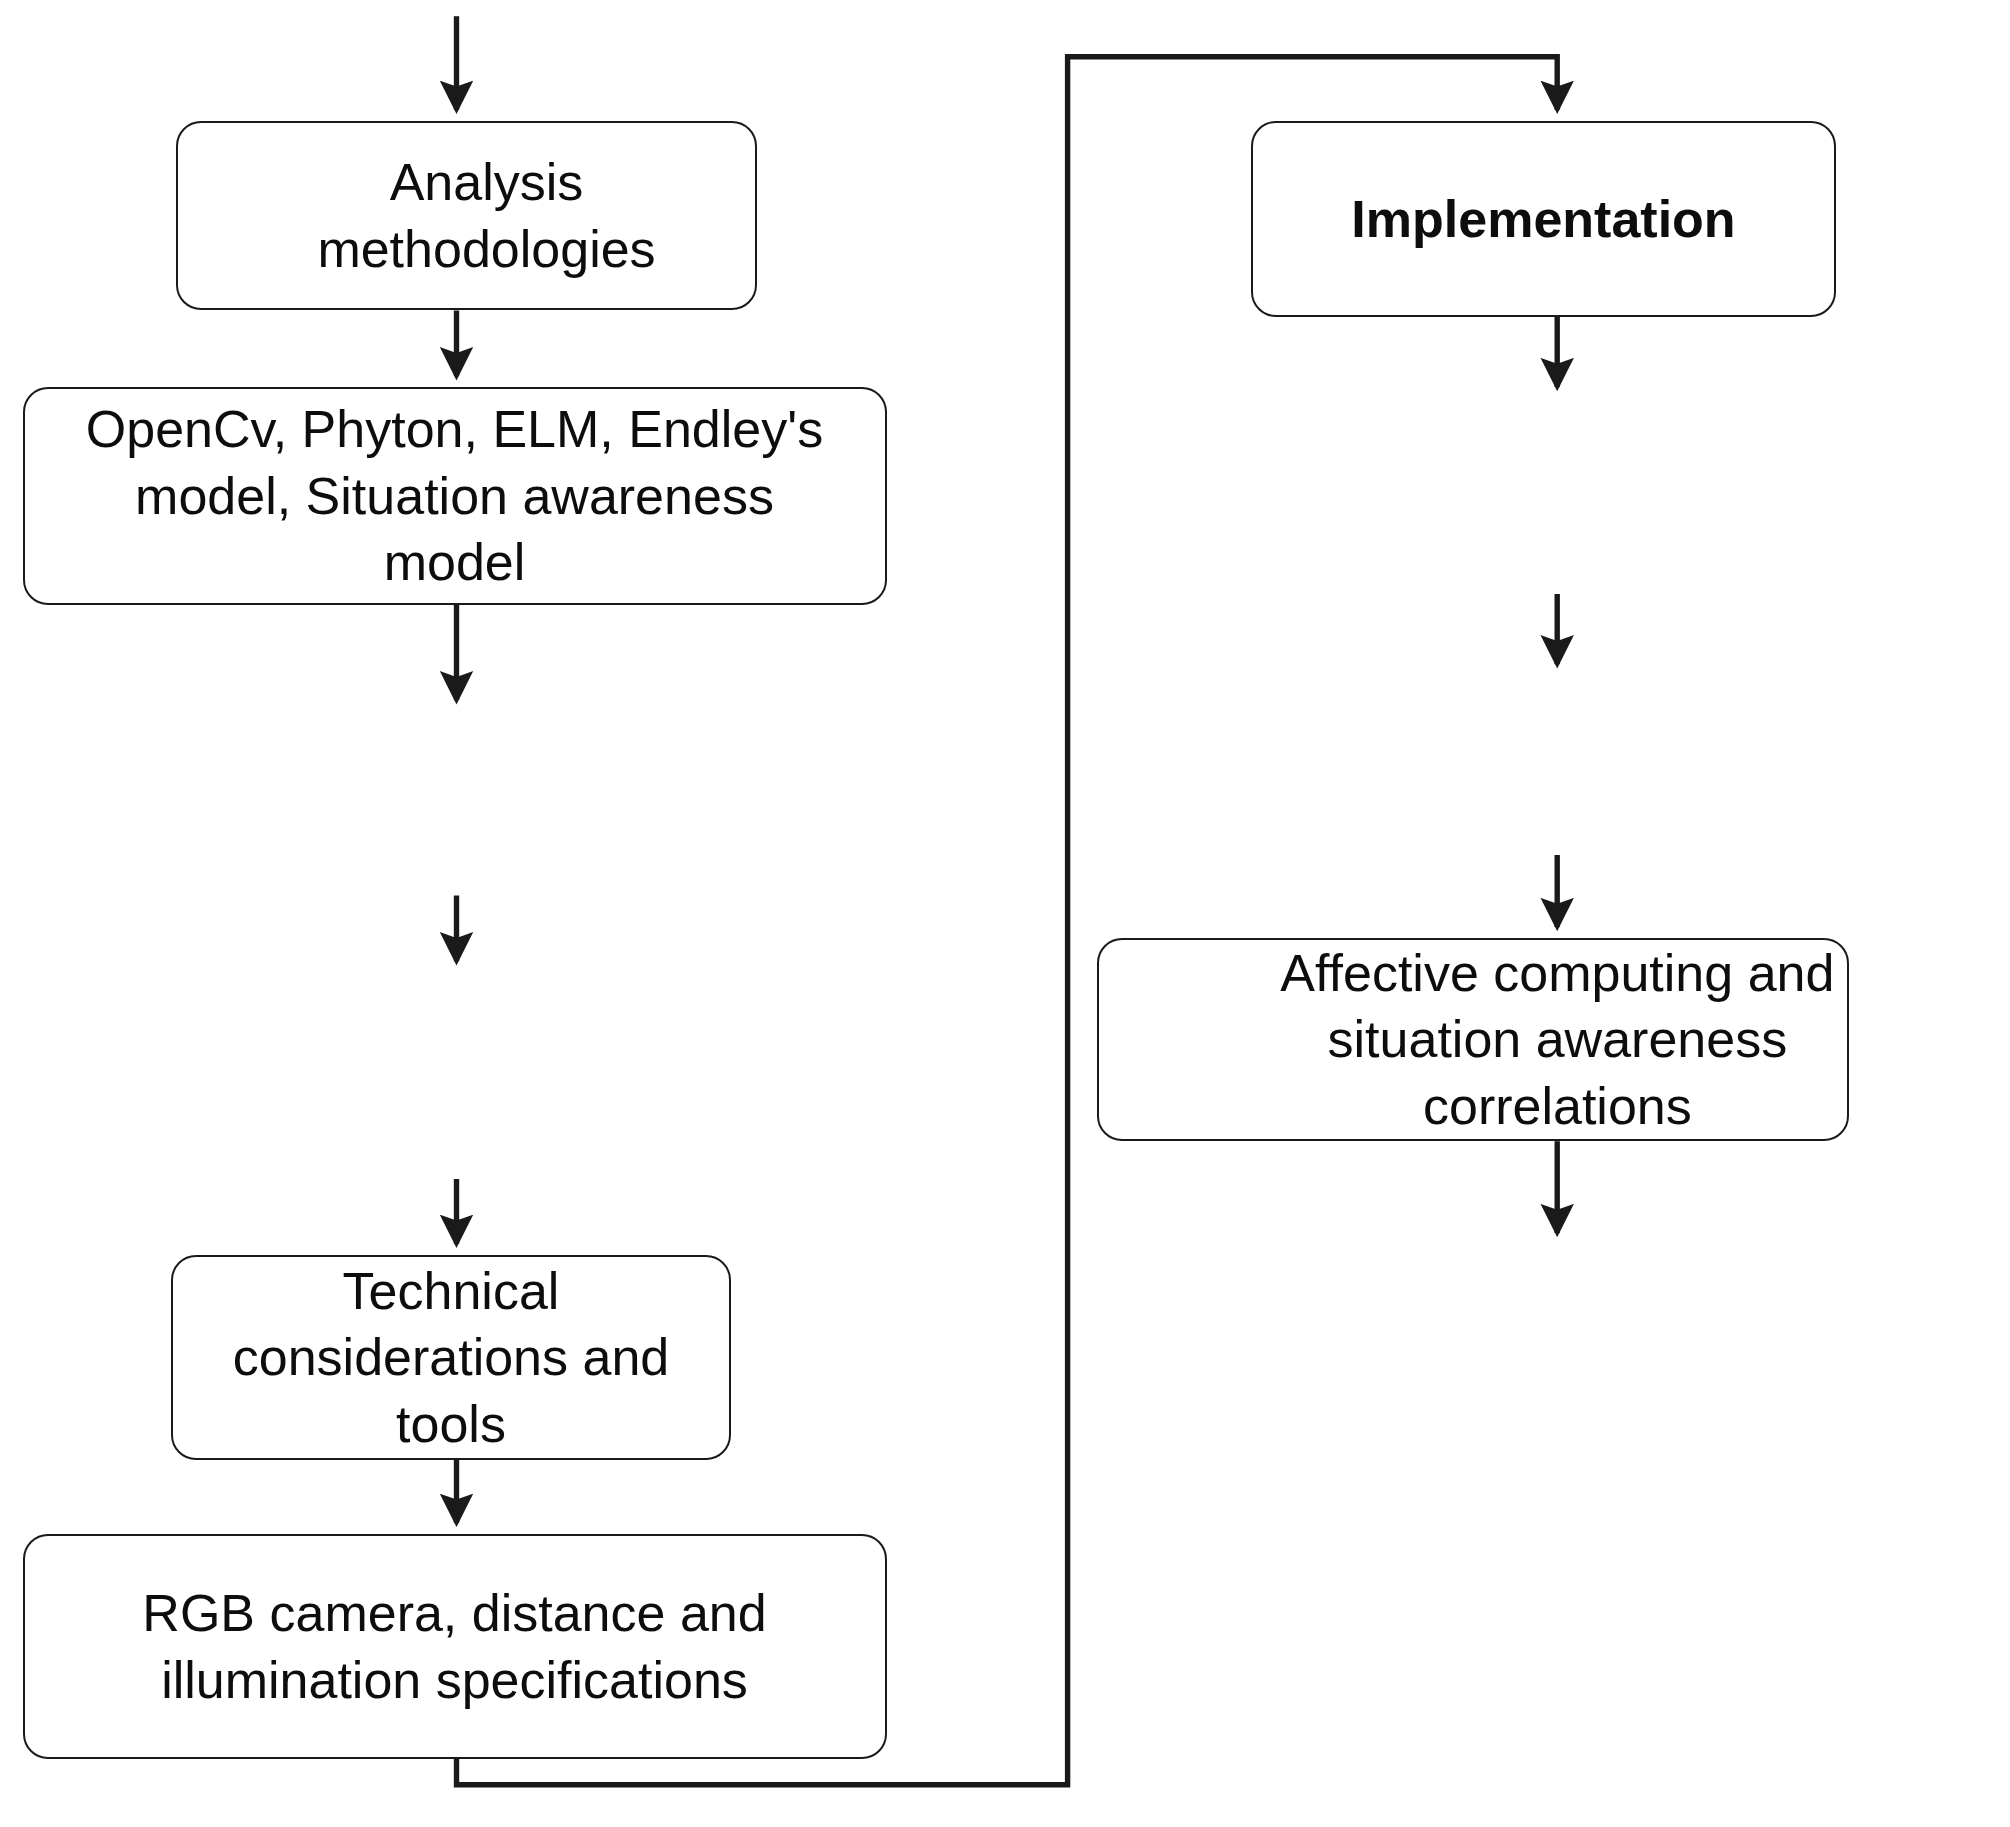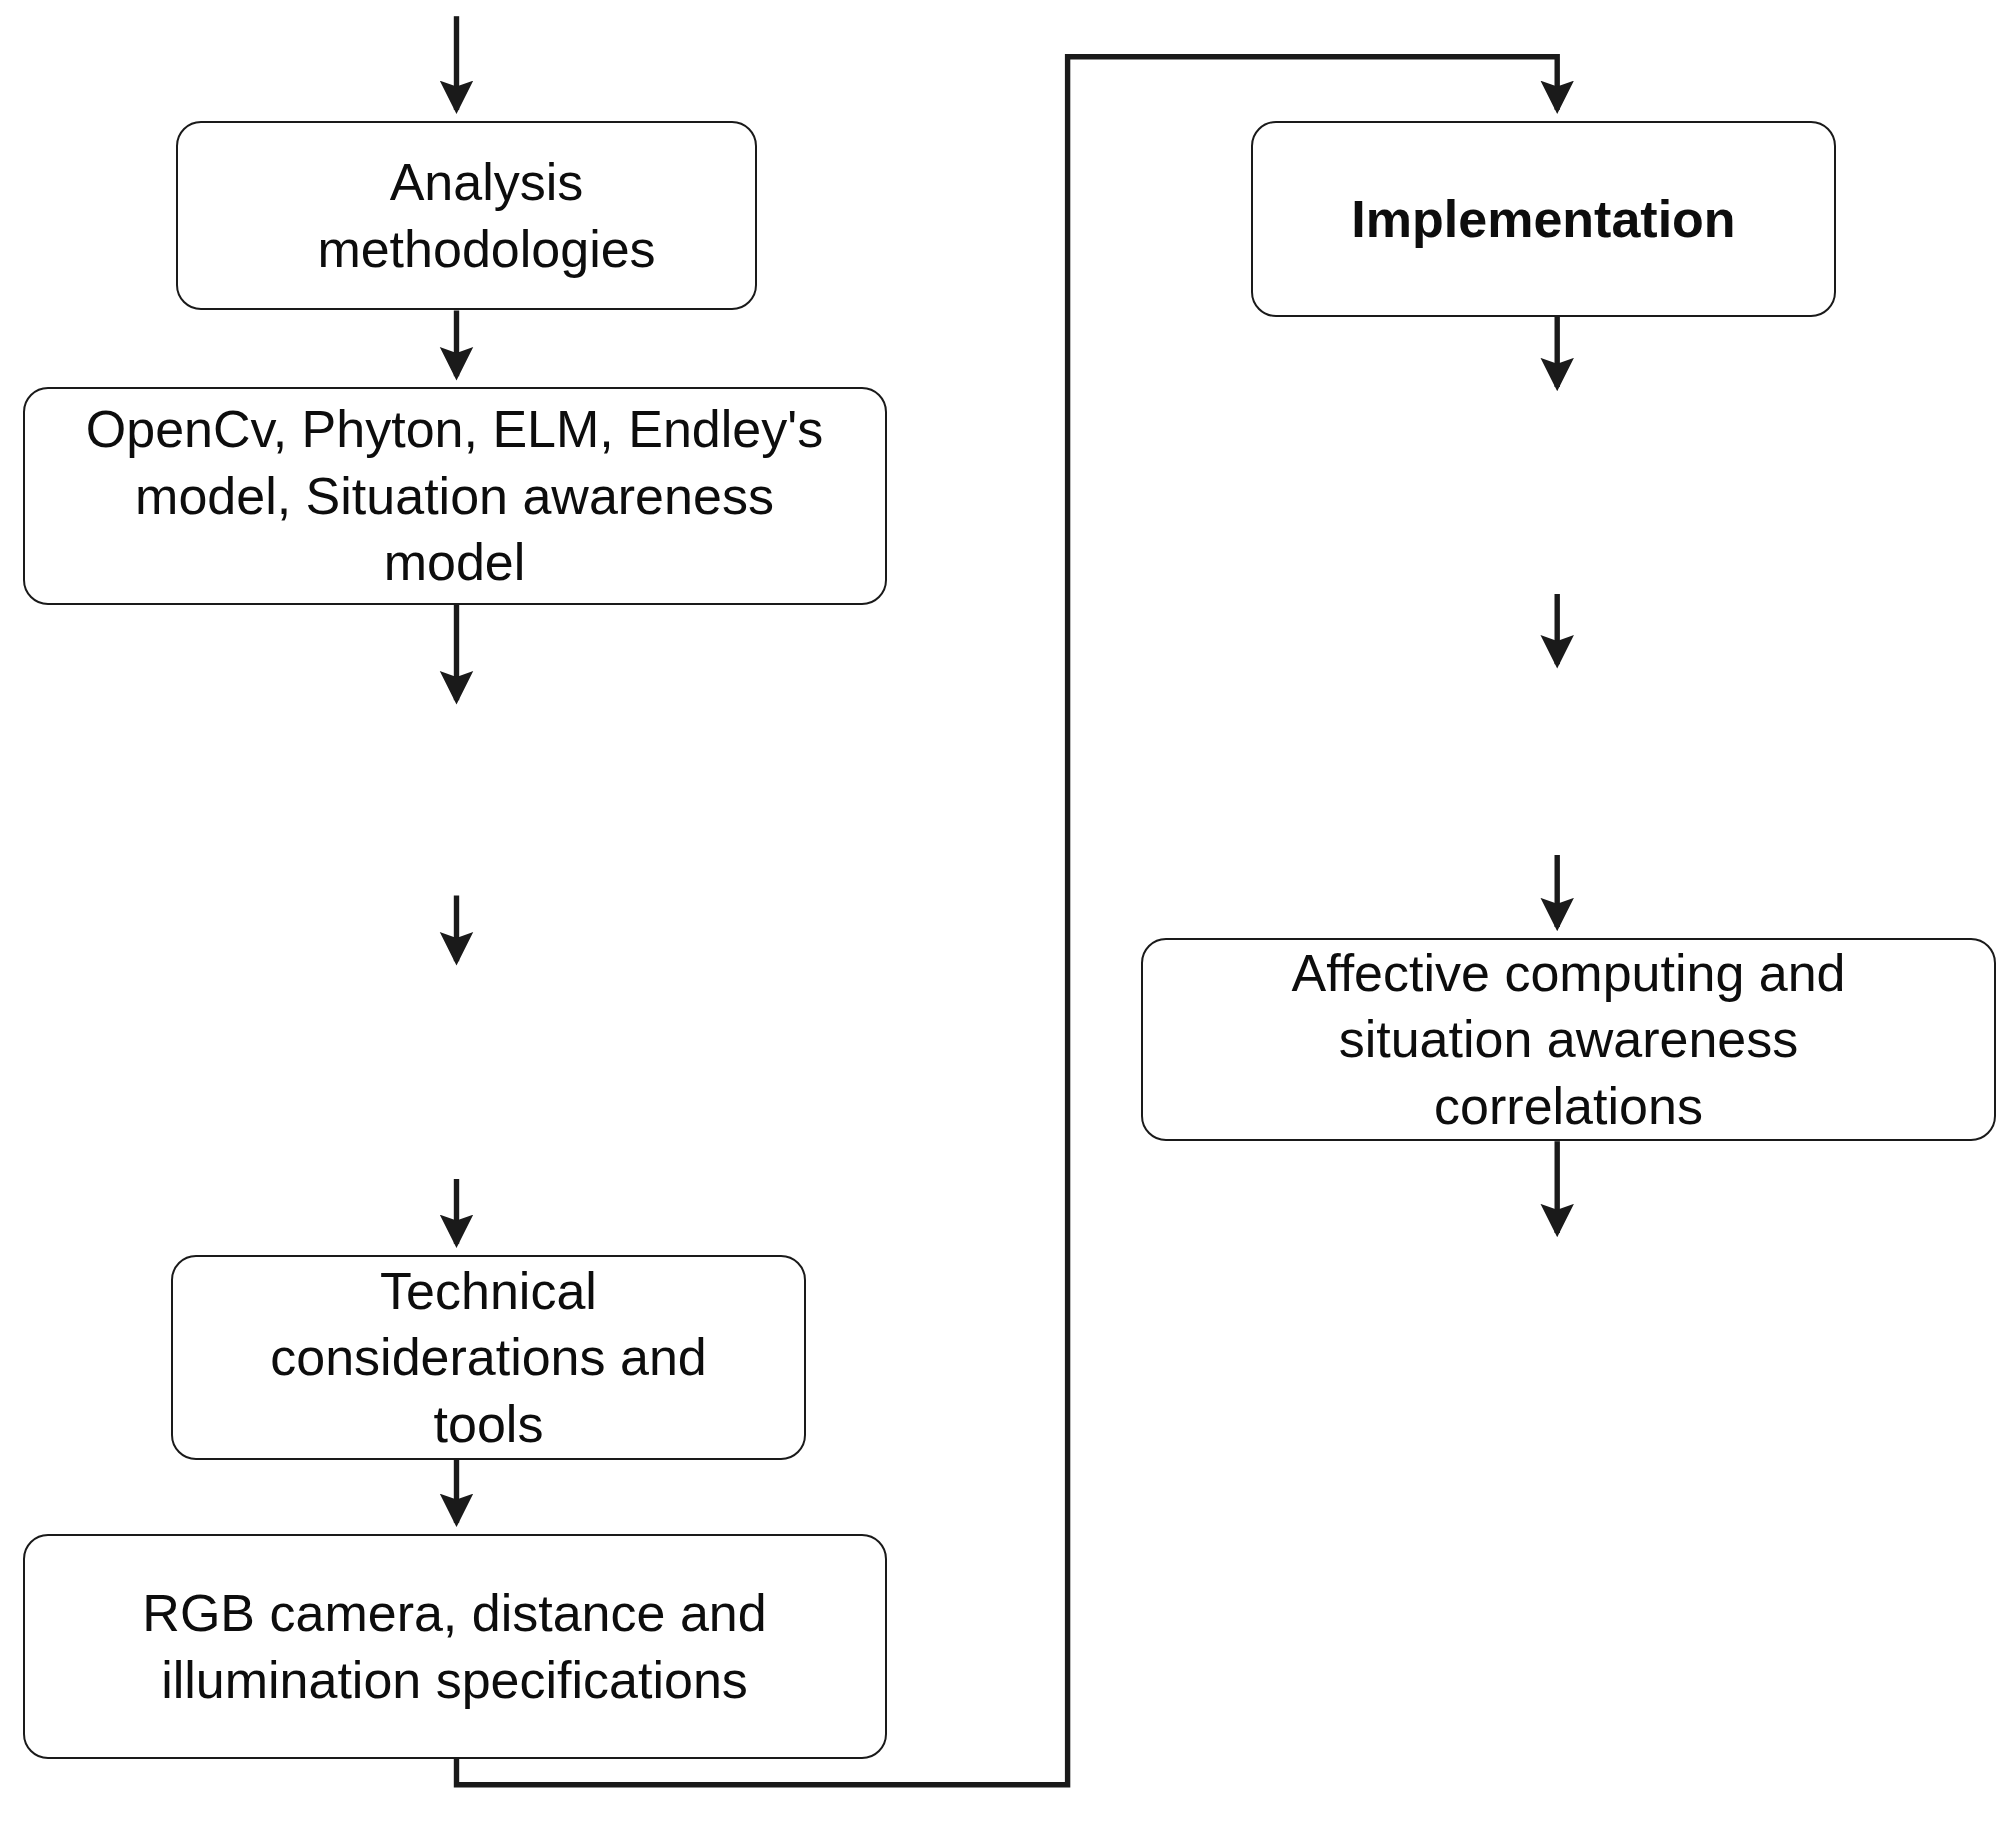--- a/index.html
+++ b/index.html
@@ -92,37 +92,37 @@
   </div>
 
   <div class="node f58" style="left:22.5px; top:387px; width:864px; height:218px;text-align:center;">
     <span>OpenCv, Phyton, ELM, Endley's
 model, Situation awareness
 model</span>
   </div>
 
 
 
-  <div class="node f58" style="left:171px; top:1255px; width:635px; height:205px;">
+  <div class="node f58" style="left:171px; top:1255px; width:560px; height:205px;">
     <span>Technical
 considerations and
 tools</span>
   </div>
 
   <div class="node f58" style="left:22.5px; top:1534px; width:864px; height:225px;">
     <span>RGB camera, distance and
 illumination specifications</span>
   </div>
 
   <div class="node f58" style="left:1251px; top:121px; width:585px; height:196px;font-weight:bold;">
     <span>Implementation</span>
   </div>
 
 
 
-  <div class="node f58" style="left:1141px; top:938px; width:855px; height:203px;">
+  <div class="node f58" style="left:1097px; top:938px; width:752px; height:203px;justify-content:flex-end;">
     <span>Affective computing and
 situation awareness
 correlations</span>
   </div>
 
 </div>
 
 
 </body></html>

